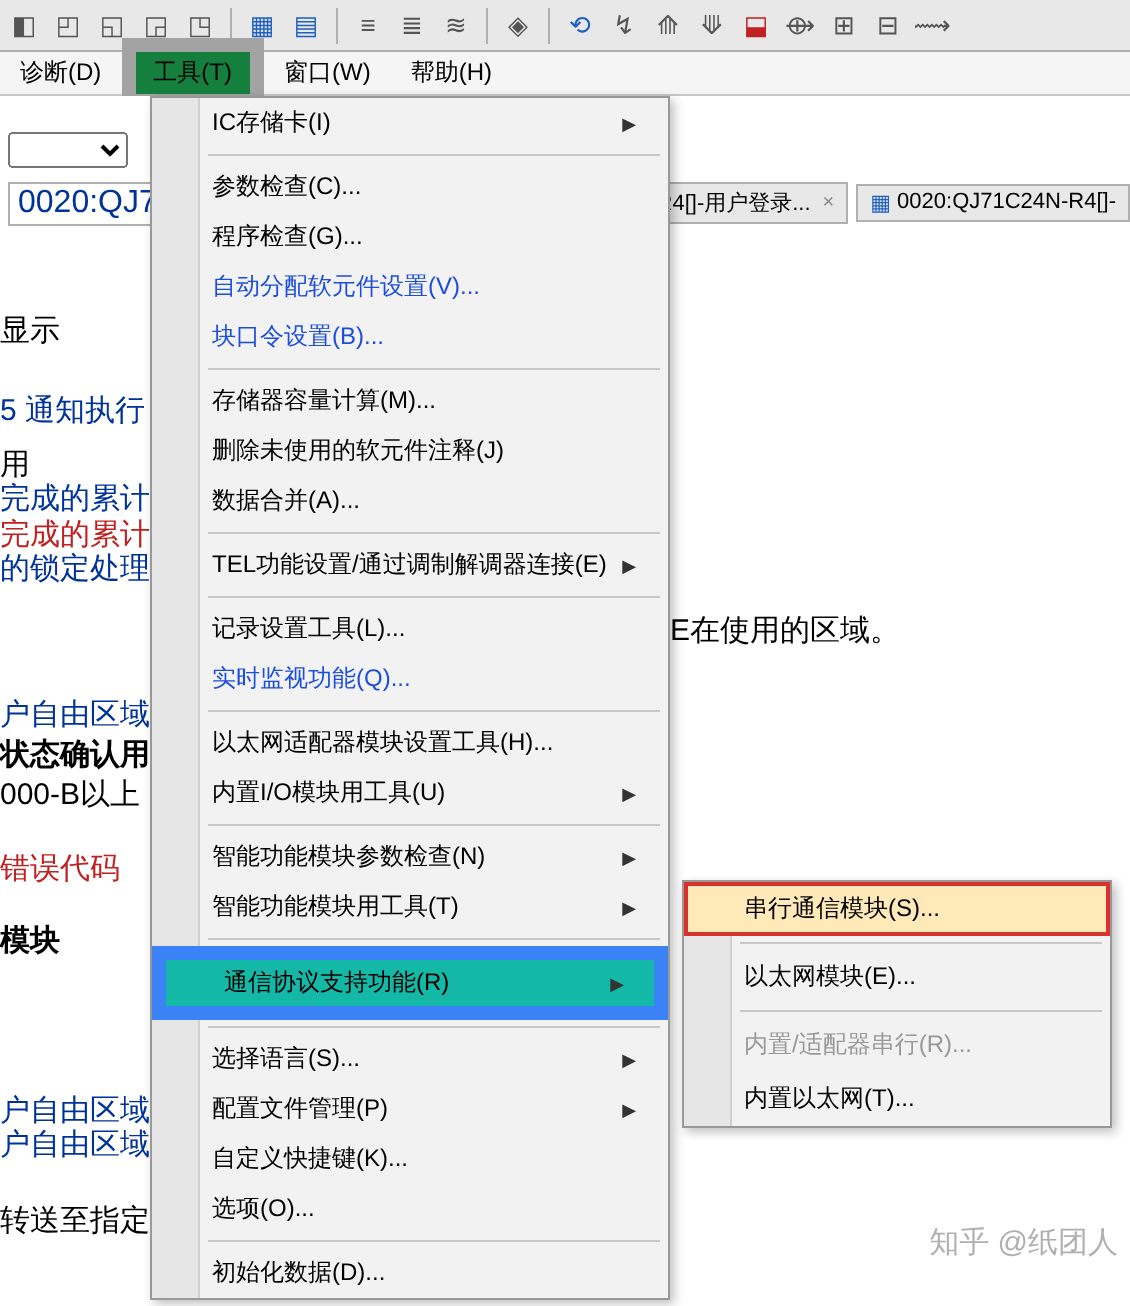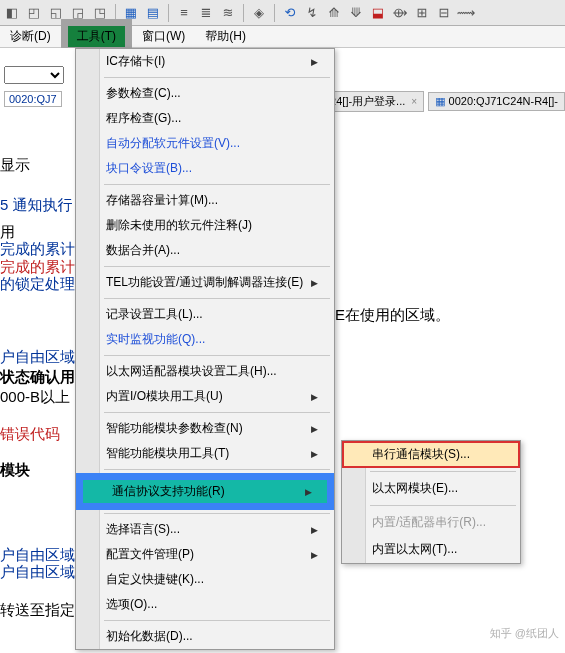--- a/index.html
+++ b/index.html
@@ -103,21 +103,21 @@
   .dd-item.disabled { color: #1d4ed8; align-items: center; }
   .dd-item.hover { background: #14b8a6; border:7px solid #3b82f6; padding: 3px 15px 3px 29px;}
   .dd-sep {
     margin: 3px 4px 3px 28px;
     height: 1px; background: #c8c8c8;
   }
   .arrow { font-size: 9px; color: #333; }
   .submenu {
     position: absolute;
     top: 440px; left: 341px;
-    width: 180px;
+    width: 215px;
     background: #f2f2f2;
     border: 1px solid #999;
     box-shadow: 2px 2px 5px rgba(0,0,0,0.25);
   }
   .submenu .gutter {
     position:absolute;left:0;top:0;bottom:0;width:24px;background:#e6e6e6;border-right:1px solid #d0d0d0;
   }
   .sm-item {
     position: relative;
     padding: 5px 12px 5px 30px;
@@ -125,34 +125,34 @@
   }
   .sm-item.highlight {
     background: #ffe9b8;
   }
   .sm-item.highlight-outline {
     outline: 2px solid #d93030;
     outline-offset: -2px;
   }
   .sm-item.disabled { color:#999; }
   .watermark {
-    position:absolute; right:6px; bottom:12px;
-    color:#b0b0b0; font-size:11px;
+    position:absolute; right:6px; bottom:22px;
+    color:#b0b0b0; font-size:15px;
   }
   .tabctrl {
     position:absolute; top:18px; left:4px;
     display:flex;align-items:center;gap:2px;
   }
   .tabctrl select{
     font-size:11px;height:18px;width:60px;
   }
   .tablabel {
     position:absolute; top:43px; left:4px;
     background:#fff;border:1px solid #b0b0b0;padding:1px 4px;
-    font-size:11px;color:#003399;
+    font-size:16px;color:#003399;
   }
 </style>
 </head>
 <body>
 
 <div class="toolbar">
   <span class="tb-icon">◧</span>
   <span class="tb-icon">◰</span>
   <span class="tb-icon">◱</span>
   <span class="tb-icon">◲</span>

